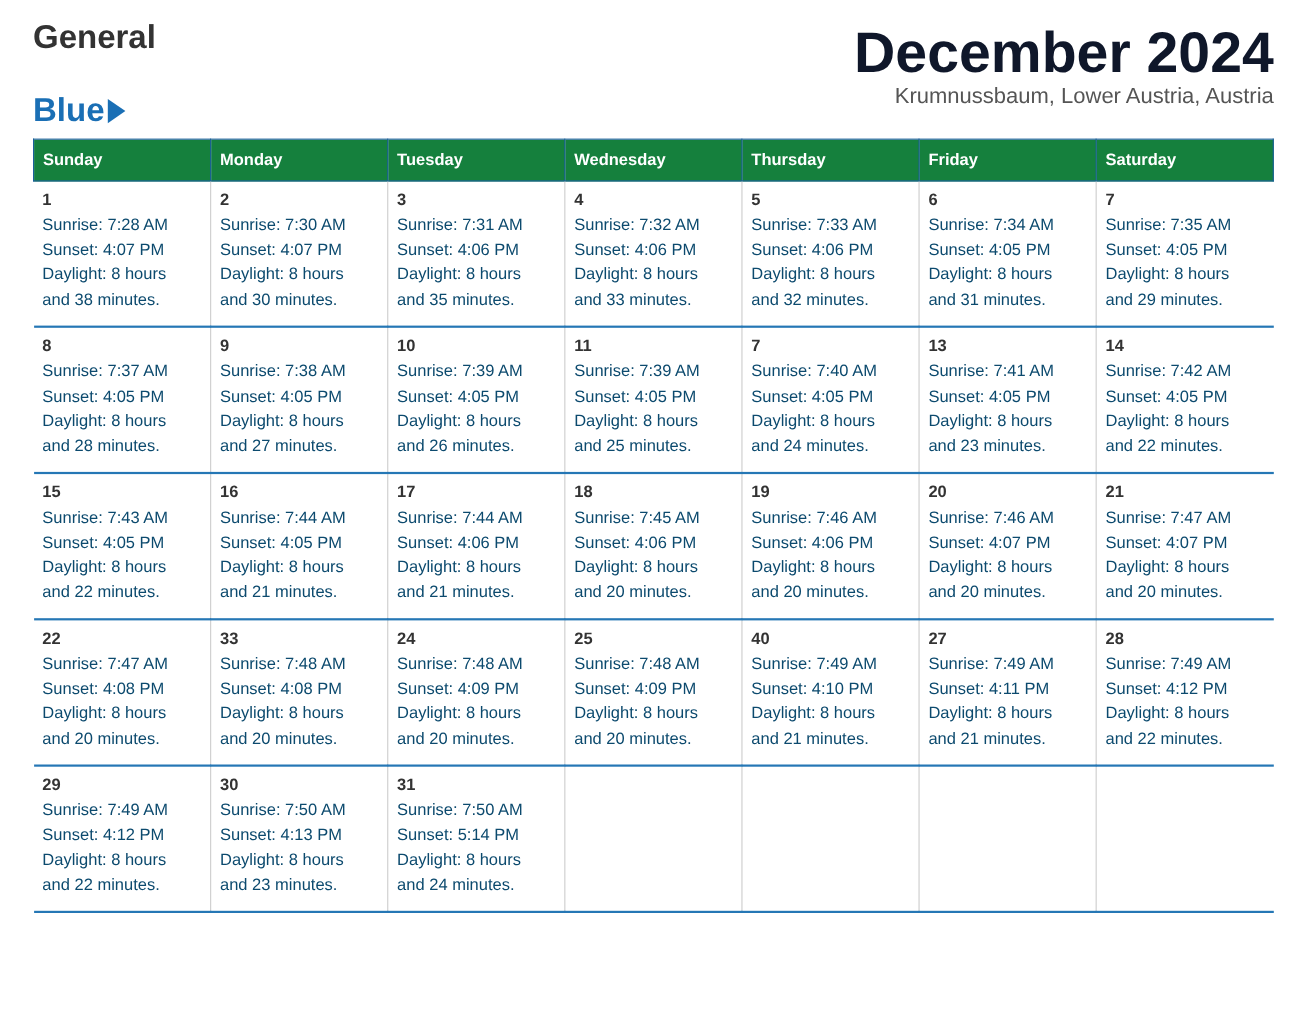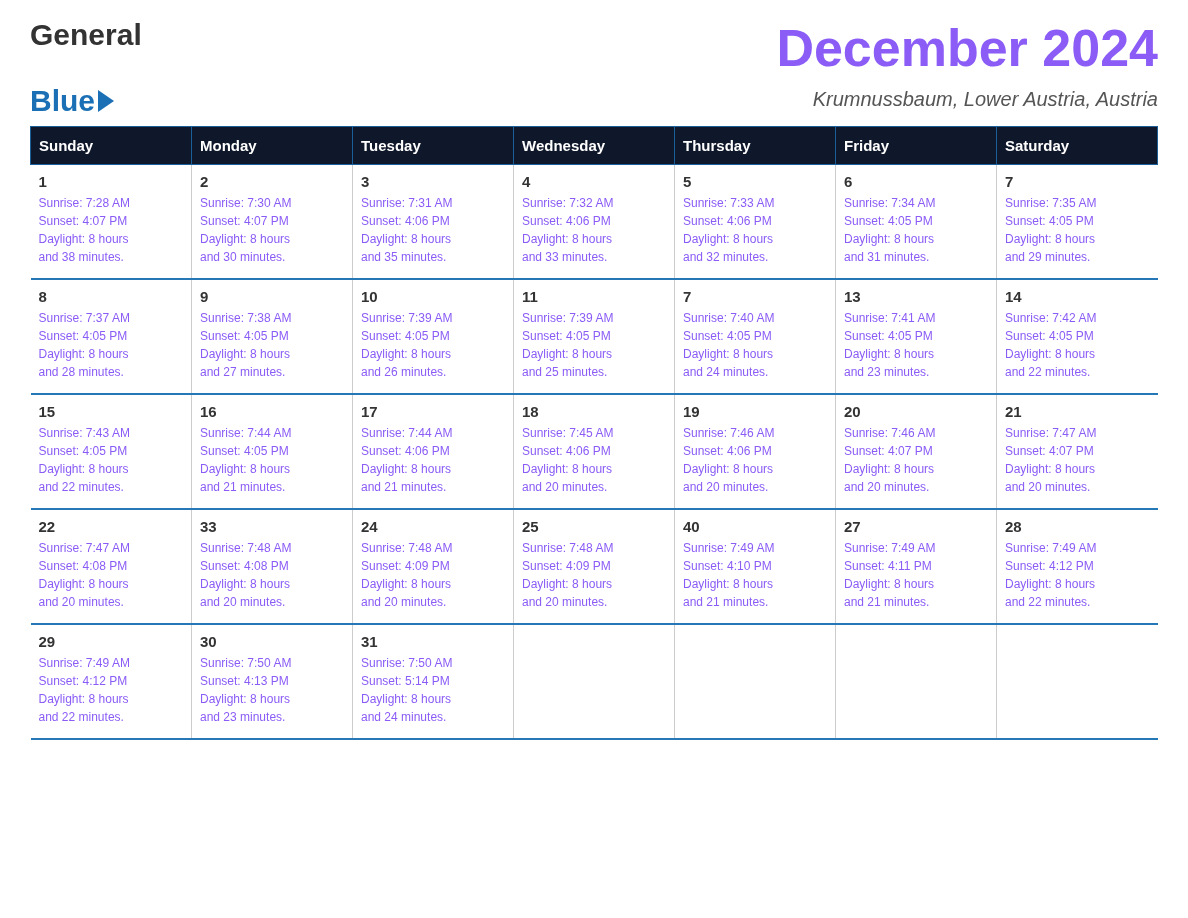--- a/index.html
+++ b/index.html
@@ -15,36 +15,35 @@
       justify-content: space-between;
       align-items: flex-start;
       margin-bottom: 10px;
     }
     .title-block {
       text-align: right;
     }
     .title-month {
       font-size: 52px;
       font-weight: bold;
-      color: #8b5cf6;
+      color: #0f172a;
       line-height: 1.1;
     }
     .title-location {
       font-size: 20px;
       color: #555;
-      font-style: italic;
-      margin-top: 11px;
+      margin-top: 0;
     }
     .calendar {
       width: 100%;
       border-collapse: collapse;
       margin-top: 10px;
     }
     .calendar thead tr {
-      background-color: #0f172a;
+      background-color: #15803d;
     }
     .calendar thead th {
       color: #fff;
       padding: 10px 8px;
       font-size: 15px;
       font-weight: bold;
       text-align: left;
       border: 1px solid #1a5f9a;
     }
     .calendar tbody tr {
@@ -63,23 +62,23 @@
       border-right: none;
     }
     .day-num {
       font-size: 15px;
       font-weight: bold;
       color: #333;
       display: block;
       margin-bottom: 4px;
     }
     .day-info {
-      font-size: 12px;
+      font-size: 15px;
       line-height: 1.5;
-      color: #8b5cf6;
+      color: #0c4a6e;
     }
     .empty-cell {
       background: #fff;
     }
     .logo-container {
       display: flex;
       align-items: center;
     }
     .logo-text-block {
       display: flex;

